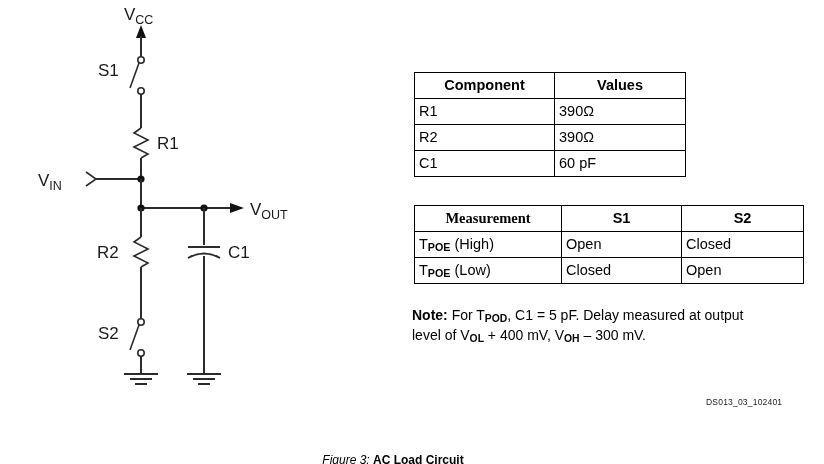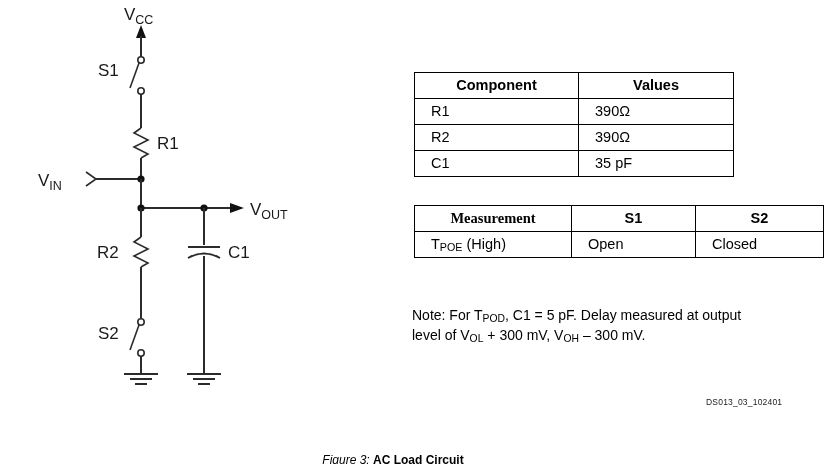--- a/index.html
+++ b/index.html
@@ -62,21 +62,21 @@
   
   .tbl {
     position: absolute;
     border-collapse: collapse;
     font-size: 14.5px;
     color: #000;
   }
   .tbl td, .tbl th {
     border: 1.4px solid #000;
     font-weight: normal;
-    padding: 2px 16px;
+    padding: 2px 4px;
     height: 21px;
     line-height: 1.05;
   }
   .tbl th {
     font-weight: bold;
   }
   #component-table {
     left: 414px;
     top: 72px;
   }
@@ -89,32 +89,33 @@
   }
   #measurement-table .m-name { width: 138px; font-family: Liberation Serif, serif; }
   #measurement-table .m-s1   { width: 111px; }
   #measurement-table .m-s2   { width: 113px; }
 
   sub {
     font-size: 0.74em;
     vertical-align: baseline;
     position: relative;
     bottom: -0.24em;
+    font-weight: bold;
   }
   
   #note-block {
     position: absolute;
     left: 412px;
     top: 306px;
     width: 350px;
     font-size: 14px;
     line-height: 1.42;
     color: #000;
   }
-  #note-block b { font-weight: normal; }
+  #note-block b { font-weight: bold; }
 
   
   #doc-id {
     position: absolute;
     left: 706px;
     top: 397px;
     font-size: 8.5px;
     letter-spacing: 0.2px;
     color: #222;
   }
@@ -227,43 +228,48 @@
       <tr>
         <td>R1</td>
         <td>390Ω</td>
       </tr>
       <tr>
         <td>R2</td>
         <td>390Ω</td>
       </tr>
       <tr>
         <td>C1</td>
-        <td>35 pF</td>
+        <td>60 pF</td>
       </tr>
     </tbody>
   </table>
 
   <table class="tbl" id="measurement-table">
     <thead>
       <tr>
         <th class="m-name">Measurement</th>
         <th class="m-s1">S1</th>
         <th class="m-s2">S2</th>
       </tr>
     </thead>
     <tbody>
       <tr>
         <td><span>T</span><sub>POE</sub><span> (High)</span></td>
         <td>Open</td>
         <td>Closed</td>
       </tr>
+      <tr>
+        <td><span>T</span><sub>POE</sub><span> (Low)</span></td>
+        <td>Closed</td>
+        <td>Open</td>
+      </tr>
     </tbody>
   </table>
 
-  <div id="note-block"><b>Note:</b><span> For T</span><sub>POD</sub><span>, C1 = 5 pF. Delay measured at output level of V</span><sub>OL</sub><span> + 300 mV, V</span><sub>OH</sub><span> – 300 mV.</span></div>
+  <div id="note-block"><b>Note:</b><span> For T</span><sub>POD</sub><span>, C1 = 5 pF. Delay measured at output level of V</span><sub>OL</sub><span> + 400 mV, V</span><sub>OH</sub><span> – 300 mV.</span></div>
 
   <div id="doc-id">DS013_03_102401</div>
 
   <div id="figure-caption">
     <span class="cap-label">Figure 3:</span>
     <span class="cap-title">AC Load Circuit</span>
   </div>
 
 </div>
 

